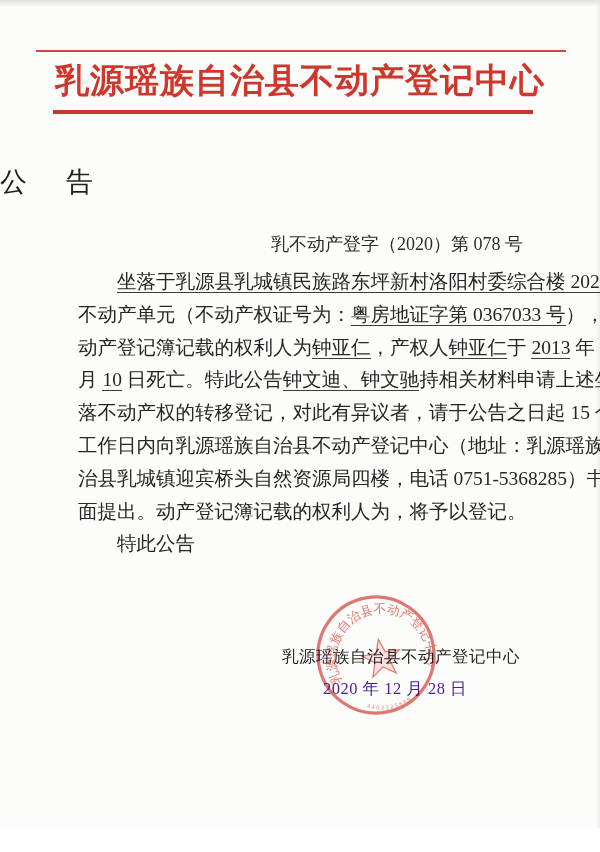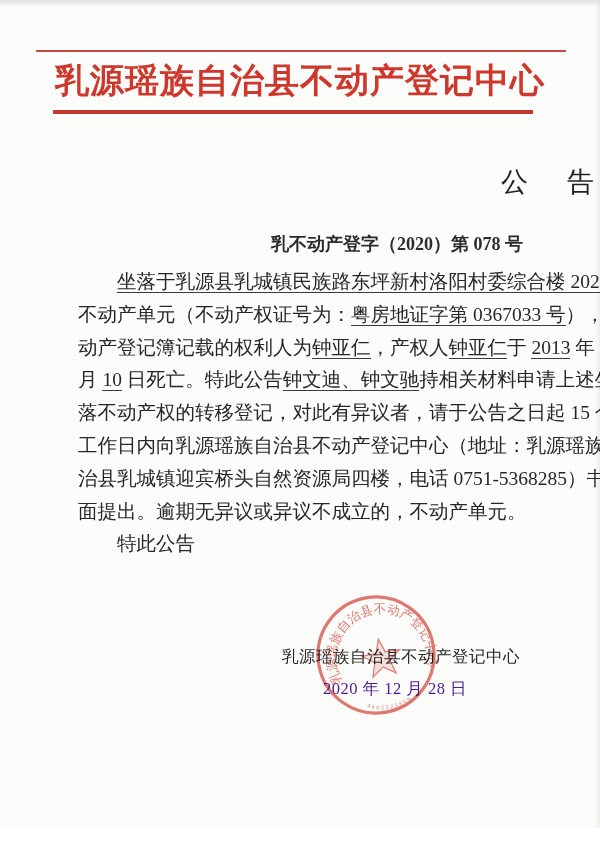--- a/index.html
+++ b/index.html
@@ -41,31 +41,30 @@
     color: #ce372c;
   }
   .org-rule {
     position: absolute; left: 53px; top: 110px; width: 480px; height: 4px;
     background: #c43a2f;
   }
 
   
   .title {
     position: absolute; left: 0; right: 0; top: 164px;
-    text-align: right;
+    text-align: left;
     font-size: 27px; font-weight: normal;
     letter-spacing: 6px;
     color: #222;
   }
 
   .doc-no {
     position: absolute; top: 232px; right: 77px;
     font-size: 18px;
     color: #2b2b2b;
-    font-weight: bold;
   }
 
   
   .body-block {
     position: absolute; left: 78px; top: 266px; width: 455px;
     font-size: 19.5px;
     line-height: 32.8px;
     color: #262626;
   }
   .line {
@@ -120,21 +119,21 @@
 
   <div class="body-block">
 
   <div class="line indent"><span class="u">坐落于乳源县乳城镇民族路东坪新村洛阳村委综合楼 202 房</span></div>
       <div class="line"><span>不动产单元（不动产权证号为：</span><span class="u">粤房地证字第 0367033 号</span><span>），不</span></div>
       <div class="line"><span>动产登记簿记载的权利人为</span><span class="u">钟亚仁</span><span>，产权人</span><span class="u">钟亚仁</span><span>于 </span><span class="u">2013</span><span> 年 </span><span class="u">6</span></div>
       <div class="line"><span>月 </span><span class="u">10</span><span> 日死亡。特此公告</span><span class="u">钟文迪、钟文驰</span><span>持相关材料申请上述坐</span></div>
       <div class="line"><span>落不动产权的转移登记，对此有异议者，请于公告之日起 15 个</span></div>
       <div class="line"><span>工作日内向乳源瑶族自治县不动产登记中心（地址：乳源瑶族自</span></div>
       <div class="line"><span>治县乳城镇迎宾桥头自然资源局四楼，电话 0751-5368285）书</span></div>
-      <div class="line no-stretch"><span>面提出。逾期无异议或异议不成立的，不动产单元。</span></div>
+      <div class="line no-stretch"><span>面提出。动产登记簿记载的权利人为，将予以登记。</span></div>
       <div class="line no-stretch closing">特此公告</div>
     </div>
 
   <div class="sign-name">乳源瑶族自治县不动产登记中心</div>
   <div class="sign-date">2020 年 12 月 28 日</div>
 
   <svg class="seal" viewBox="0 0 160 160">
     <defs>
       <path id="ringPath" d="M 36.8 95.7 A 46 46 0 1 1 123.2 95.7" fill="none"></path>
       <path id="codePath" d="M 47.9 119.1 A 51 51 0 0 0 112.1 119.1" fill="none"></path>

